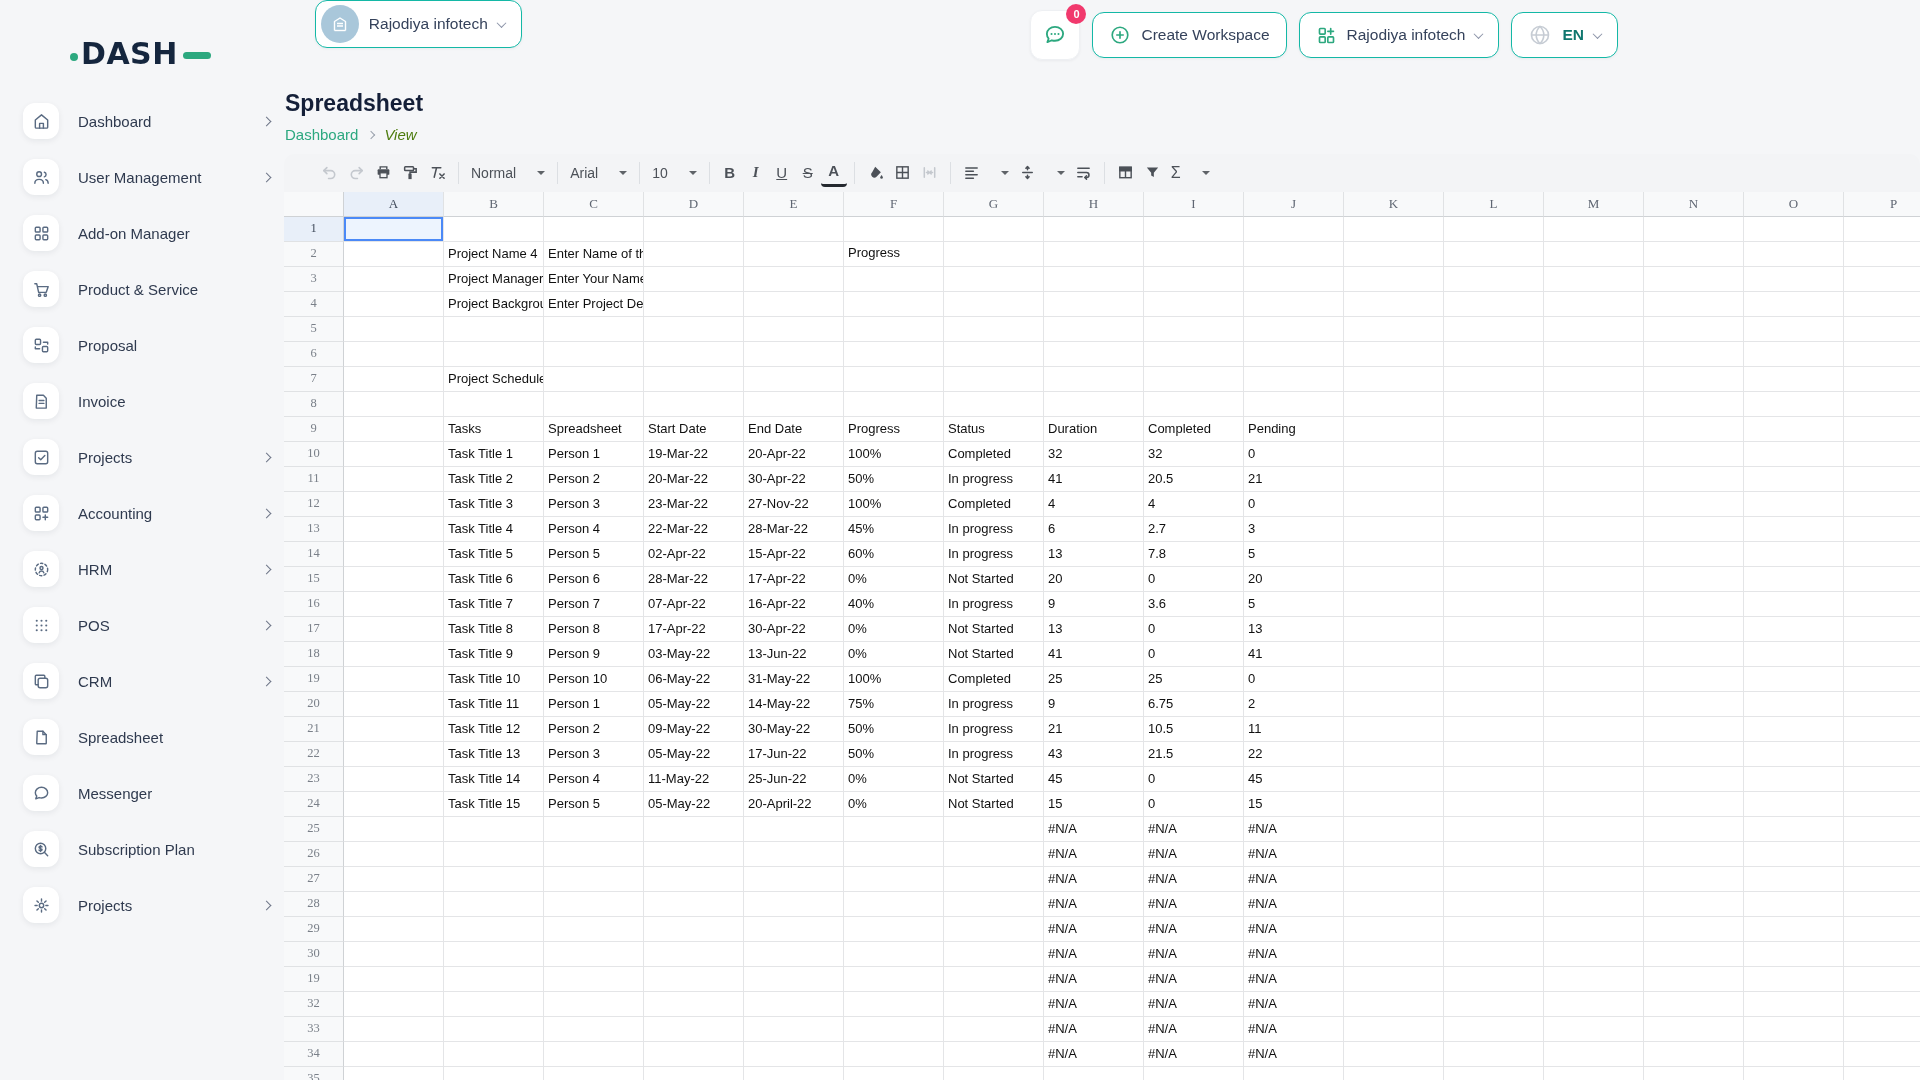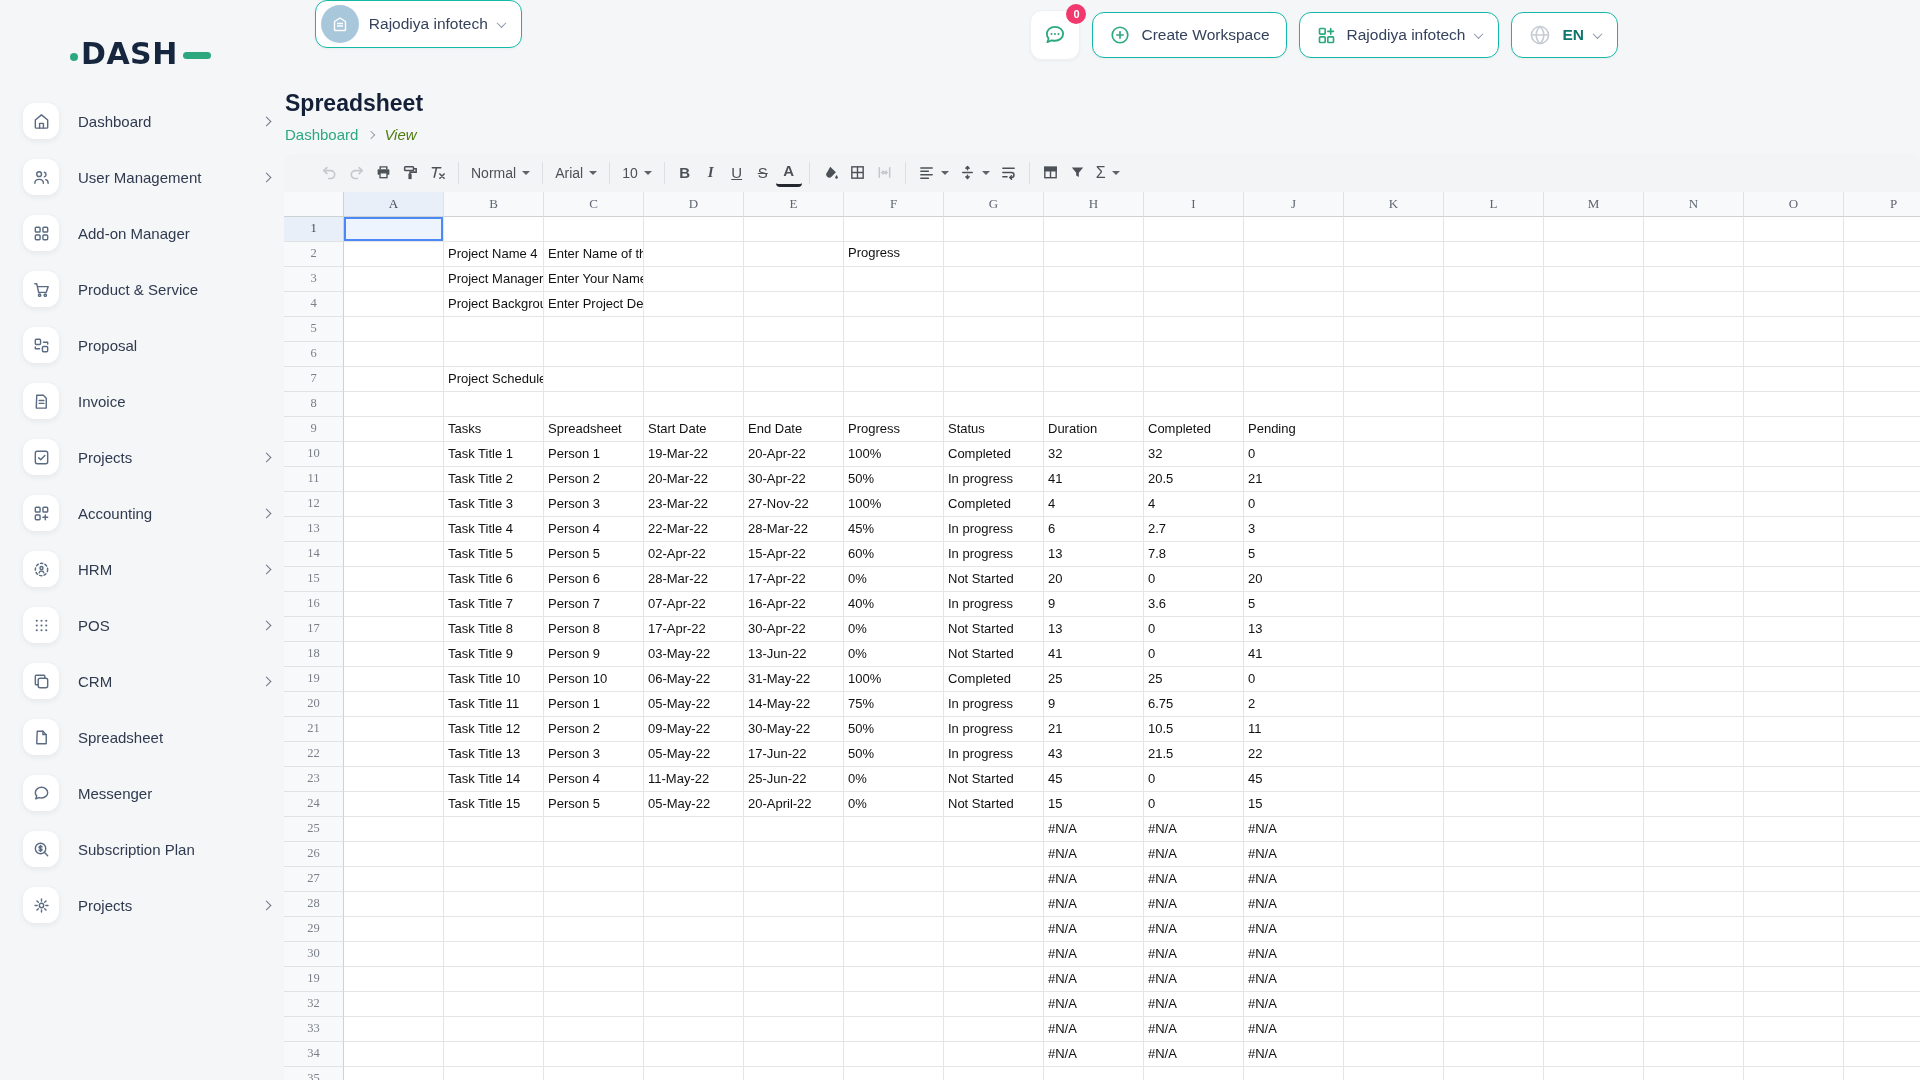--- a/index.html
+++ b/index.html
@@ -32,21 +32,21 @@
   .chev-r { width:7px; height:7px; border-top:1.8px solid #6e7688; border-right:1.8px solid #6e7688; transform:rotate(45deg); margin-left:auto; margin-right:2px; flex:0 0 auto; }
   
   .main { position:fixed; left:284px; top:70px; right:0; bottom:0; display:flex; flex-direction:column; }
   .page-title { margin:20px 0 0 1px; font-size:23px; font-weight:700; color:#141f38; }
   .breadcrumb { display:flex; align-items:center; gap:10px; margin:8px 0 0 1px; font-size:15px; height:20px; }
   .bc-root { color:#2ca87f; cursor:pointer; }
   .bc-sep { width:6px; height:6px; border-top:1.6px solid #9aa1ad; border-right:1.6px solid #9aa1ad; transform:rotate(45deg); }
   .bc-cur { color:#4d7c0f;font-style:italic; }
   
   .toolbar { margin-top:9px; height:38px; background:#f3f4f6; border-radius:10px 10px 0 0; display:flex; align-items:center; padding:0 10px 0 32px; flex:0 0 38px; }
-  .tb { height:28px; min-width:26px; padding:0 5px; display:flex; align-items:center; justify-content:center; border-radius:4px; cursor:pointer; color:#4c5158; font-size:14px; gap:6px; line-height:1; }
+  .tb { height:28px; min-width:26px; padding:0 5px; display:flex; align-items:center; justify-content:center; border-radius:4px; cursor:pointer; color:#4c5158; font-size:14px; gap:21px; line-height:1; }
   .tb.dis { color:#c4c8ce; }
   .tb-sep { width:1px; height:22px; background:#dcdfe3; margin:0 7px; flex:0 0 1px; }
   .caret { width:0; height:0; border-left:4px solid transparent; border-right:4px solid transparent; border-top:4.5px solid #5f6368; }
   .tb-b { font-weight:700; font-size:15px; }
   .tb-i { font-style:italic; font-family:"Liberation Serif", serif; font-weight:600; font-size:15px; }
   .tb-u { text-decoration:underline; font-size:15px; }
   .tb-s { text-decoration:line-through; font-size:15px; }
   .tb-a { font-weight:700; font-size:15px; border-bottom:3px solid #24282e; padding-bottom:1px; }
   .tb-sum { font-size:16px; font-weight:500; }
   

